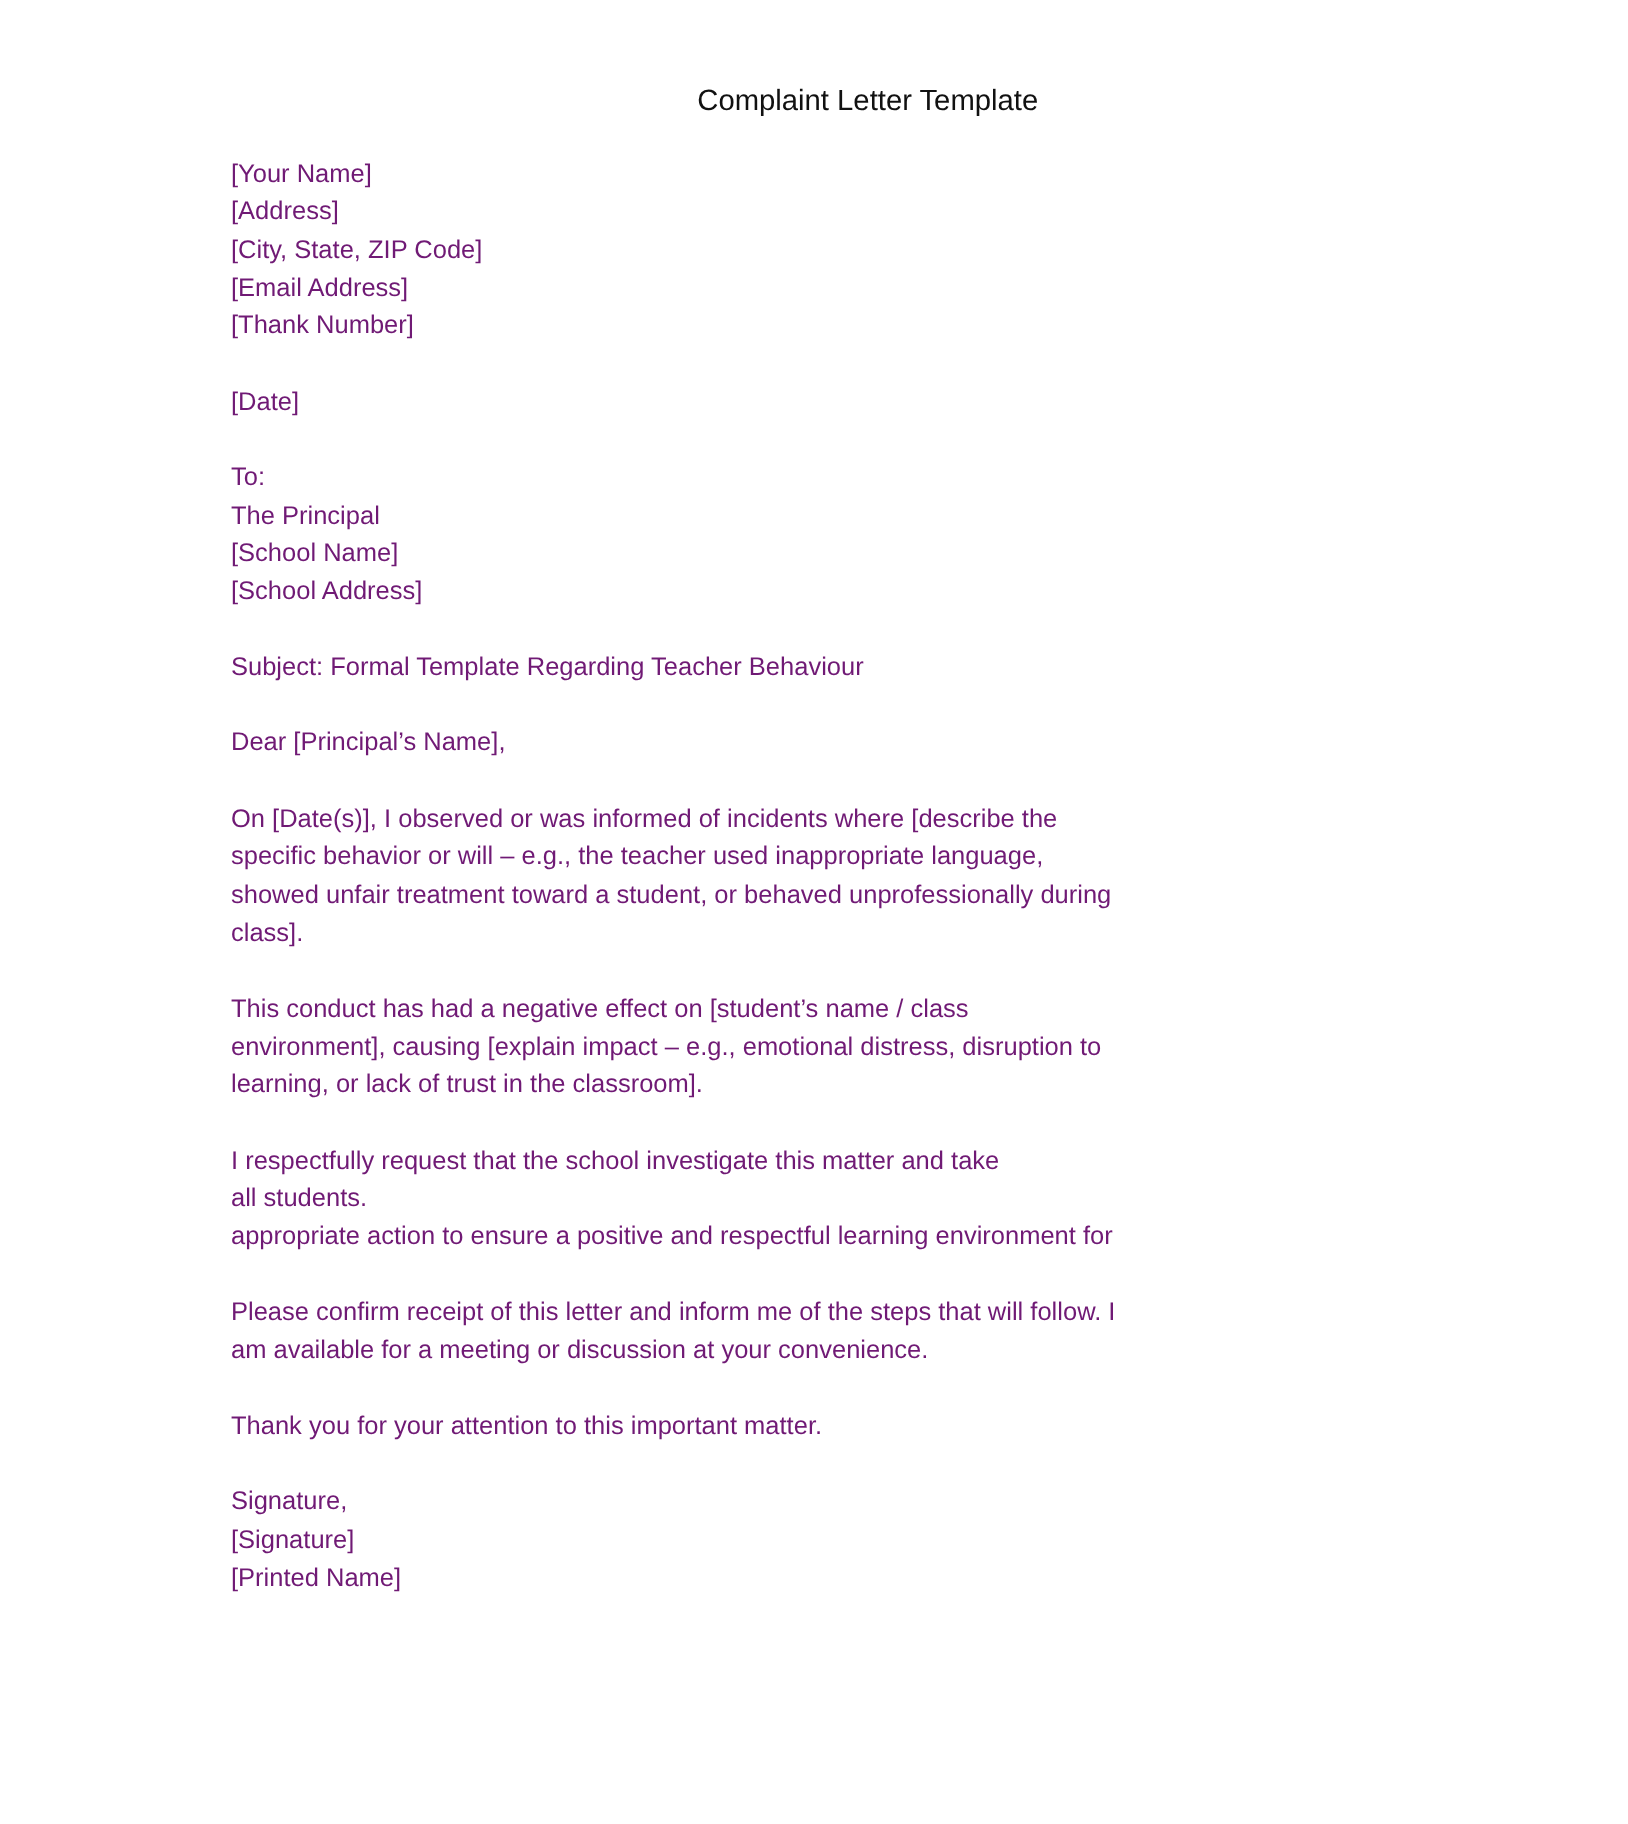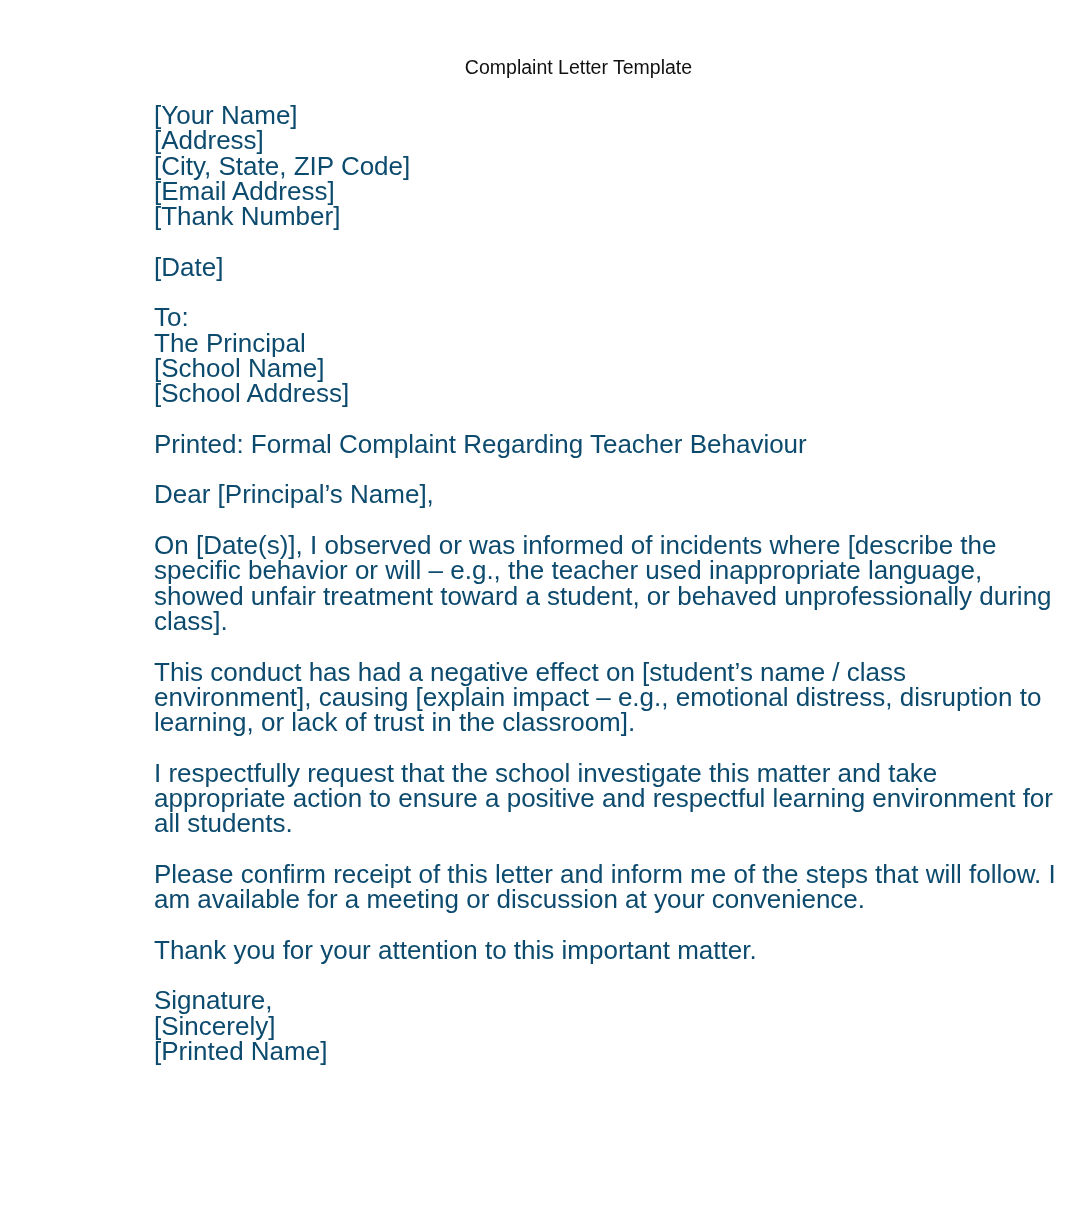--- a/index.html
+++ b/index.html
@@ -1,21 +1,21 @@
 <!DOCTYPE html>
 <html><head>
 <meta charset="utf-8">
 <style>
   html, body { margin: 0; padding: 0; background: #ffffff; }
   body { width: 1085px; height: 1216px; position: relative; overflow: hidden; }
   .page { position: absolute; left: 0; top: 0; width: 1085px; height: 1216px; background: #fff; }
   .title { position: absolute; top: 56px; left: 0; width: 1075px; text-align: center;
     font-family: "Liberation Sans", sans-serif; font-size: 19.5px; color: #111; margin-left: 41px; }
   .body { position: absolute; left: 154px; top: 103px; width: 780px;
-    font-family: "Liberation Sans", sans-serif; font-size: 26px; line-height: 25.3px; color: #0c4a6e; }
+    font-family: "Liberation Sans", sans-serif; font-size: 17px; line-height: 25.3px; color: #701a75; }
   .line { display: block; white-space: nowrap; }
   .para { margin: 0 0 25.3px 0; }
 </style>
 </head>
 <body>
 
 <div class="page">
   <div class="title">Complaint Letter Template</div>
 
   <div class="body">
@@ -32,21 +32,21 @@
     </div>
 
     <div class="para">
       <span class="line">To:</span>
       <span class="line">The Principal</span>
       <span class="line">[School Name]</span>
       <span class="line">[School Address]</span>
     </div>
 
     <div class="para">
-      <span class="line">Printed: Formal Complaint Regarding Teacher Behaviour</span>
+      <span class="line">Subject: Formal Template Regarding Teacher Behaviour</span>
     </div>
 
     <div class="para">
       <span class="line">Dear [Principal’s Name],</span>
     </div>
 
 
     <div class="para">
       <span class="line">On [Date(s)], I observed or was informed of incidents where [describe the</span>
       <span class="line">specific behavior or will – e.g., the teacher used inappropriate language,</span>
@@ -55,32 +55,32 @@
     </div>
 
     <div class="para">
       <span class="line">This conduct has had a negative effect on [student’s name / class</span>
       <span class="line">environment], causing [explain impact – e.g., emotional distress, disruption to</span>
       <span class="line">learning, or lack of trust in the classroom].</span>
     </div>
 
     <div class="para">
       <span class="line">I respectfully request that the school investigate this matter and take</span>
+      <span class="line">all students.</span>
       <span class="line">appropriate action to ensure a positive and respectful learning environment for</span>
-      <span class="line">all students.</span>
     </div>
 
     <div class="para">
       <span class="line">Please confirm receipt of this letter and inform me of the steps that will follow. I</span>
       <span class="line">am available for a meeting or discussion at your convenience.</span>
     </div>
 
     <div class="para">
       <span class="line">Thank you for your attention to this important matter.</span>
     </div>
 
     <div class="para">
       <span class="line">Signature,</span>
-      <span class="line">[Sincerely]</span>
+      <span class="line">[Signature]</span>
       <span class="line">[Printed Name]</span>
     </div>
   </div>
 </div>
 
 </body></html>

